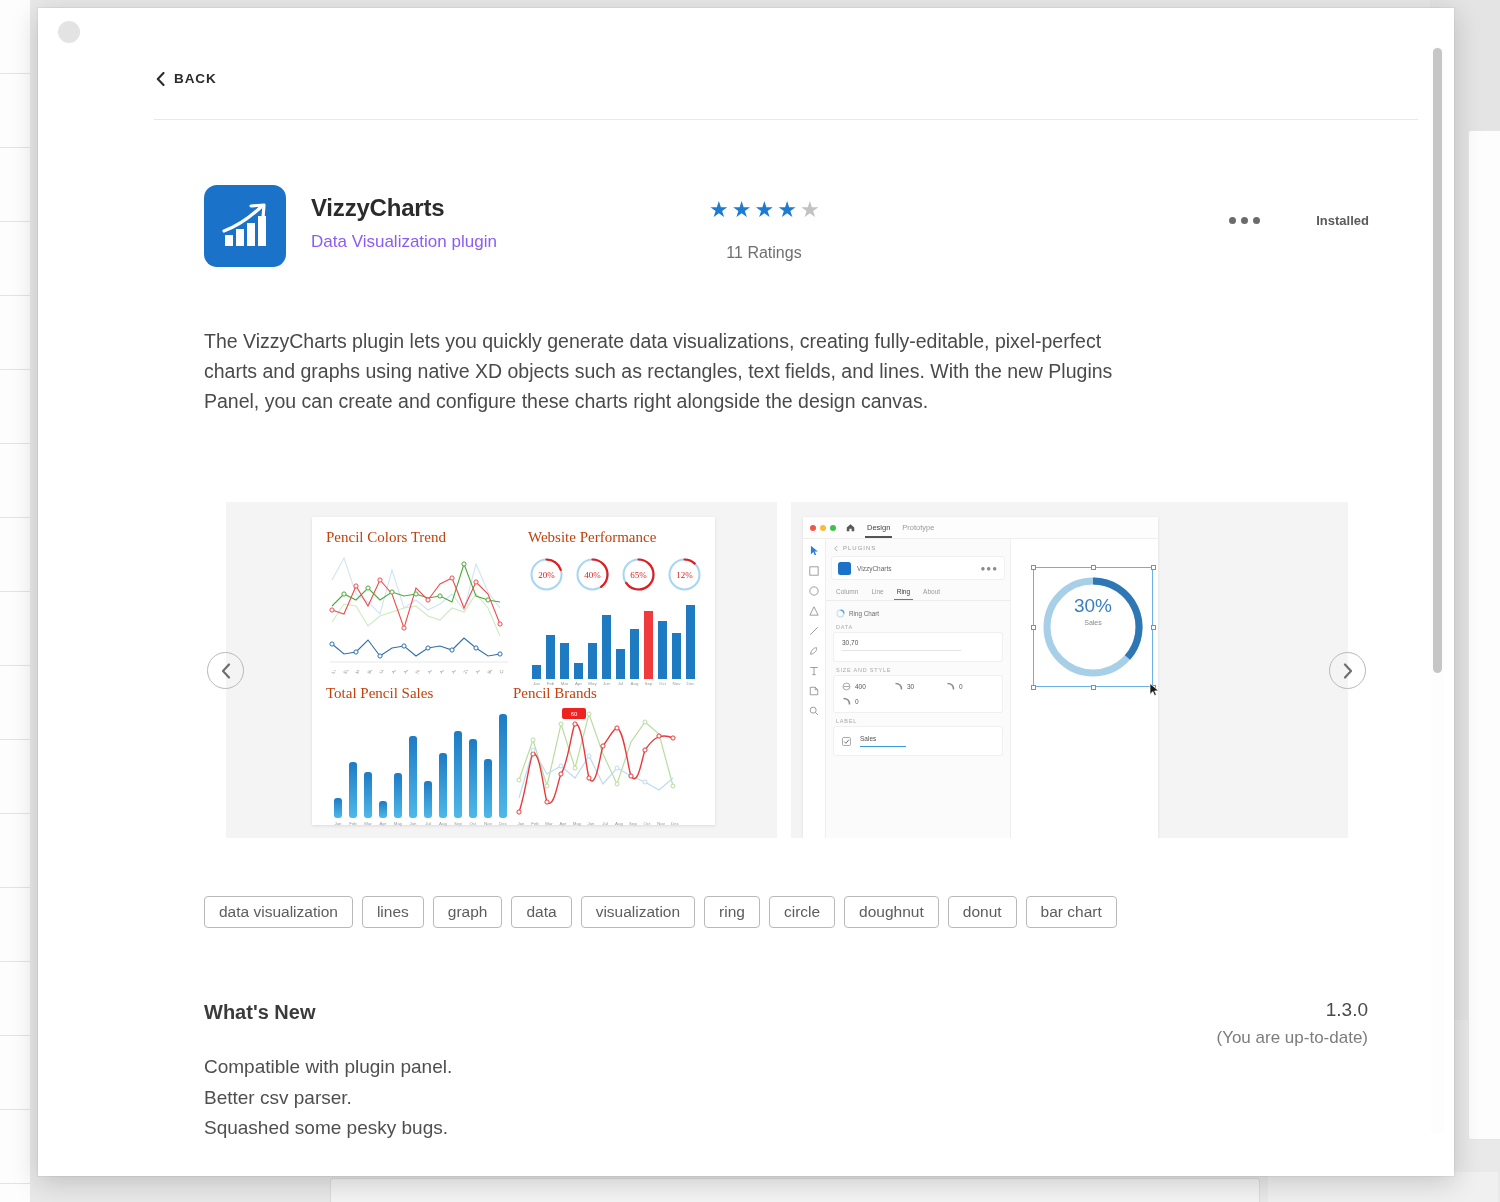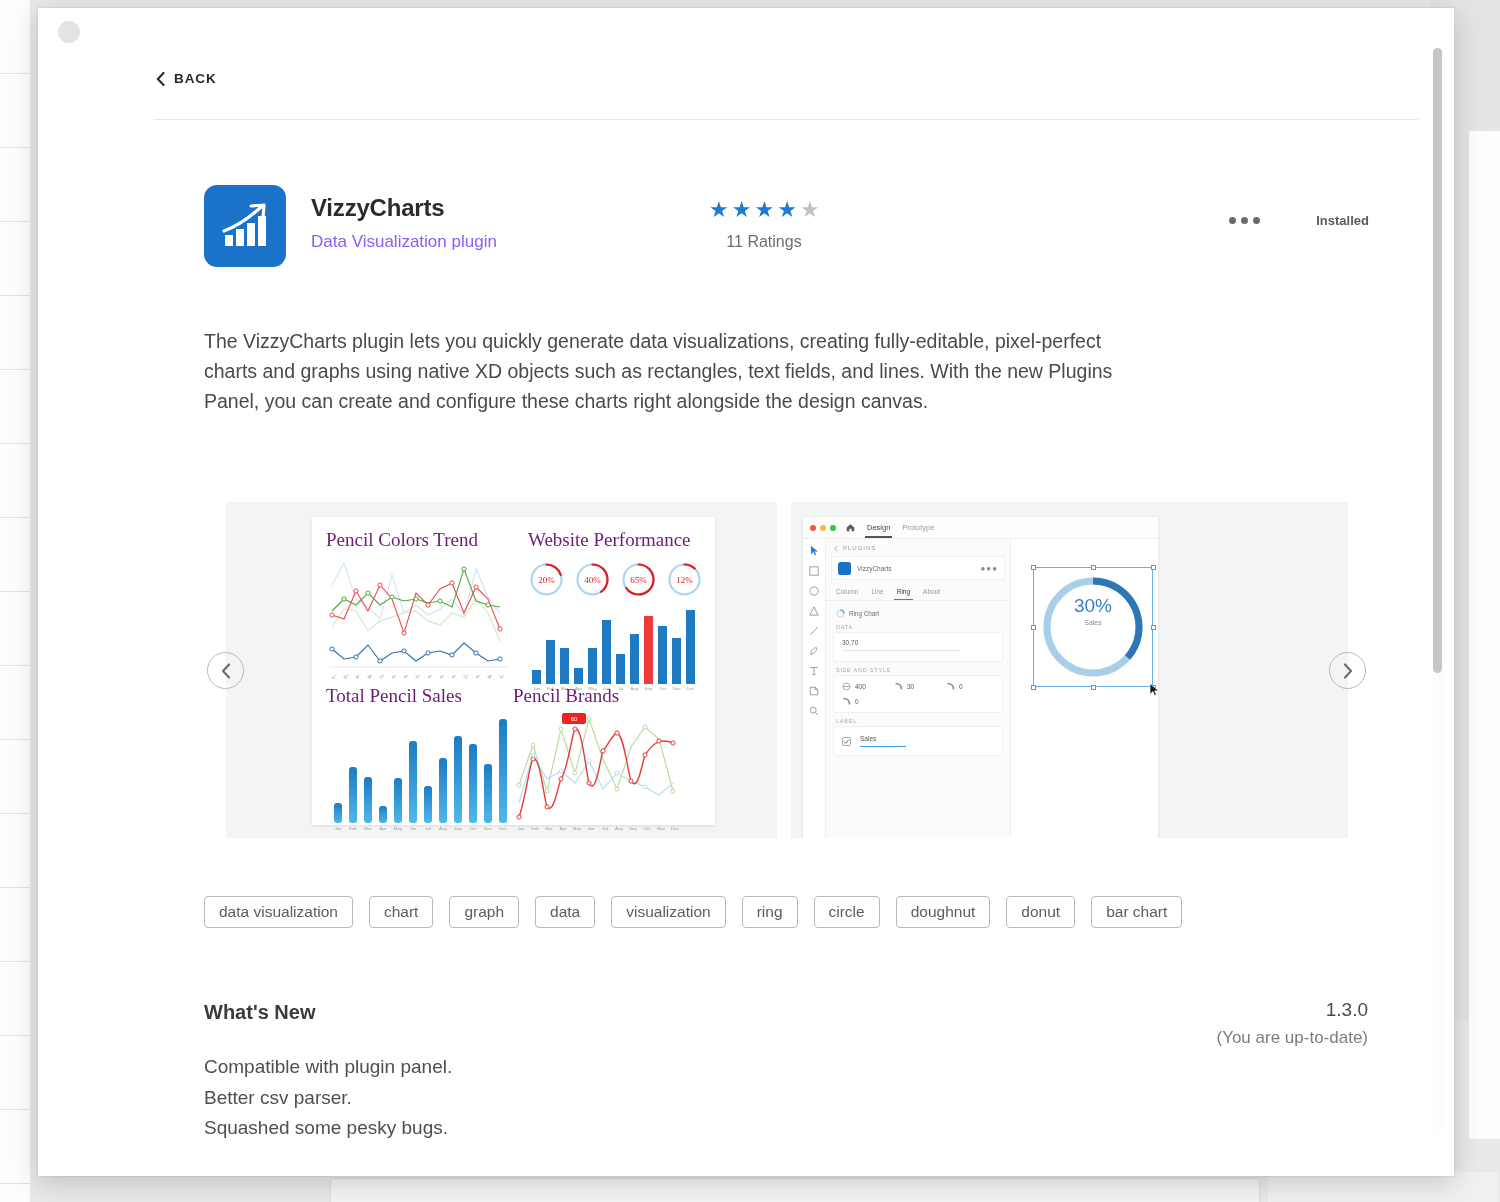--- a/index.html
+++ b/index.html
@@ -90,21 +90,21 @@
   .plugin-title {
     font-size: 24px; font-weight: bold; color: #2b2b2b; letter-spacing: -0.2px;
   }
   .plugin-sub {
     margin-top: 10px; font-size: 17px; color: #8b5cf6;
   }
   .rating-wrap { position: absolute; left: 505px; top: 14px; text-align: center; width: 110px; }
   .stars { font-size: 22px; letter-spacing: 3px; line-height: 1; }
   .star-on { color: #1d7bd1; }
   .star-off { color: #c2c2c2; }
-  .rating-count { margin-top: 12px; font-size: 16px; color: #6f6f6f; }
+  .rating-count { margin-top: 23px; font-size: 16px; color: #6f6f6f; }
   .header-actions {
     position: absolute; right: 0; top: 26px;
     display: flex; align-items: center; gap: 50px;
   }
   .dots {
     display: flex; gap: 5px; cursor: pointer; padding: 6px;
   }
   .dots i { width: 7px; height: 7px; border-radius: 50%; background: #6b6b6b; display:block; }
   .installed-label { font-size: 13px; font-weight: bold; color: #5b5b5b; }
 
@@ -130,21 +130,21 @@
   .arrow-left { left: 169px; }
   .arrow-right { left: 1291px; }
 
   
   .dash {
     position: absolute; left: 86px; top: 15px; width: 403px; height: 308px;
     background: #fff; box-shadow: 0 1px 3px rgba(0,0,0,0.10);
   }
   .dash-cell { position: absolute; }
   .dash-title {
-    font-family: "Liberation Serif", serif; font-size: 19px; color: #701a75; margin-bottom: 4px;
+    font-family: "Liberation Serif", serif; font-size: 15px; color: #c2410c; margin-bottom: 4px;
   }
   .ring-row { display: flex; gap: 9px; margin-top: 10px; }
   .ring-gauge { position: relative; width: 37px; height: 37px; }
   .ring-gauge span {
     position: absolute; inset: 0; display: flex; align-items: center; justify-content: center;
     font-size: 9px; color: #e02020; font-family: "Liberation Serif", serif;
   }
 
   
   .xd {
@@ -209,21 +209,21 @@
   }
   .ring-center {
     position: absolute; left: 22px; top: 56px; width: 120px; text-align: center;
   }
   .ring-pct { font-size: 19px; color: #3a7fc0; font-family: "Liberation Sans", sans-serif; }
   .ring-lbl { font-size: 7px; color: #8a8a8a; margin-top: 2px; }
   .cursor-arrow { position: absolute; left: 138px; top: 144px; }
 
   
   .tags {
-    position: absolute; left: 166px; top: 888px; display: flex; gap: 16px; flex-wrap: wrap;
+    position: absolute; left: 166px; top: 888px; display: flex; gap: 9px; flex-wrap: wrap;
   }
   .tag {
     border: 1px solid #b9b9b9; border-radius: 4px; padding: 7px 14px;
     font-size: 15.5px; color: #5d5d5d; background: #fff; cursor: pointer;
     line-height: 16px;
   }
 
   
   .whatsnew-title {
     position: absolute; left: 166px; top: 993px;
@@ -720,21 +720,21 @@
       </div>
       <div class="carousel-arrow arrow-right" style="top:150px; left:1103px;">
         <svg width="12" height="16" viewBox="0 0 12 16">
           <path d="M3 1.5 L9 8 L3 14.5" fill="none" stroke="#6e6e6e" stroke-width="2.2" stroke-linecap="round" stroke-linejoin="round"></path>
         </svg>
       </div>
     </div>
 
     <div class="tags">
       <div class="tag">data visualization</div>
-      <div class="tag">chart</div>
+      <div class="tag">lines</div>
       <div class="tag">graph</div>
       <div class="tag">data</div>
       <div class="tag">visualization</div>
       <div class="tag">ring</div>
       <div class="tag">circle</div>
       <div class="tag">doughnut</div>
       <div class="tag">donut</div>
       <div class="tag">bar chart</div>
     </div>
 

